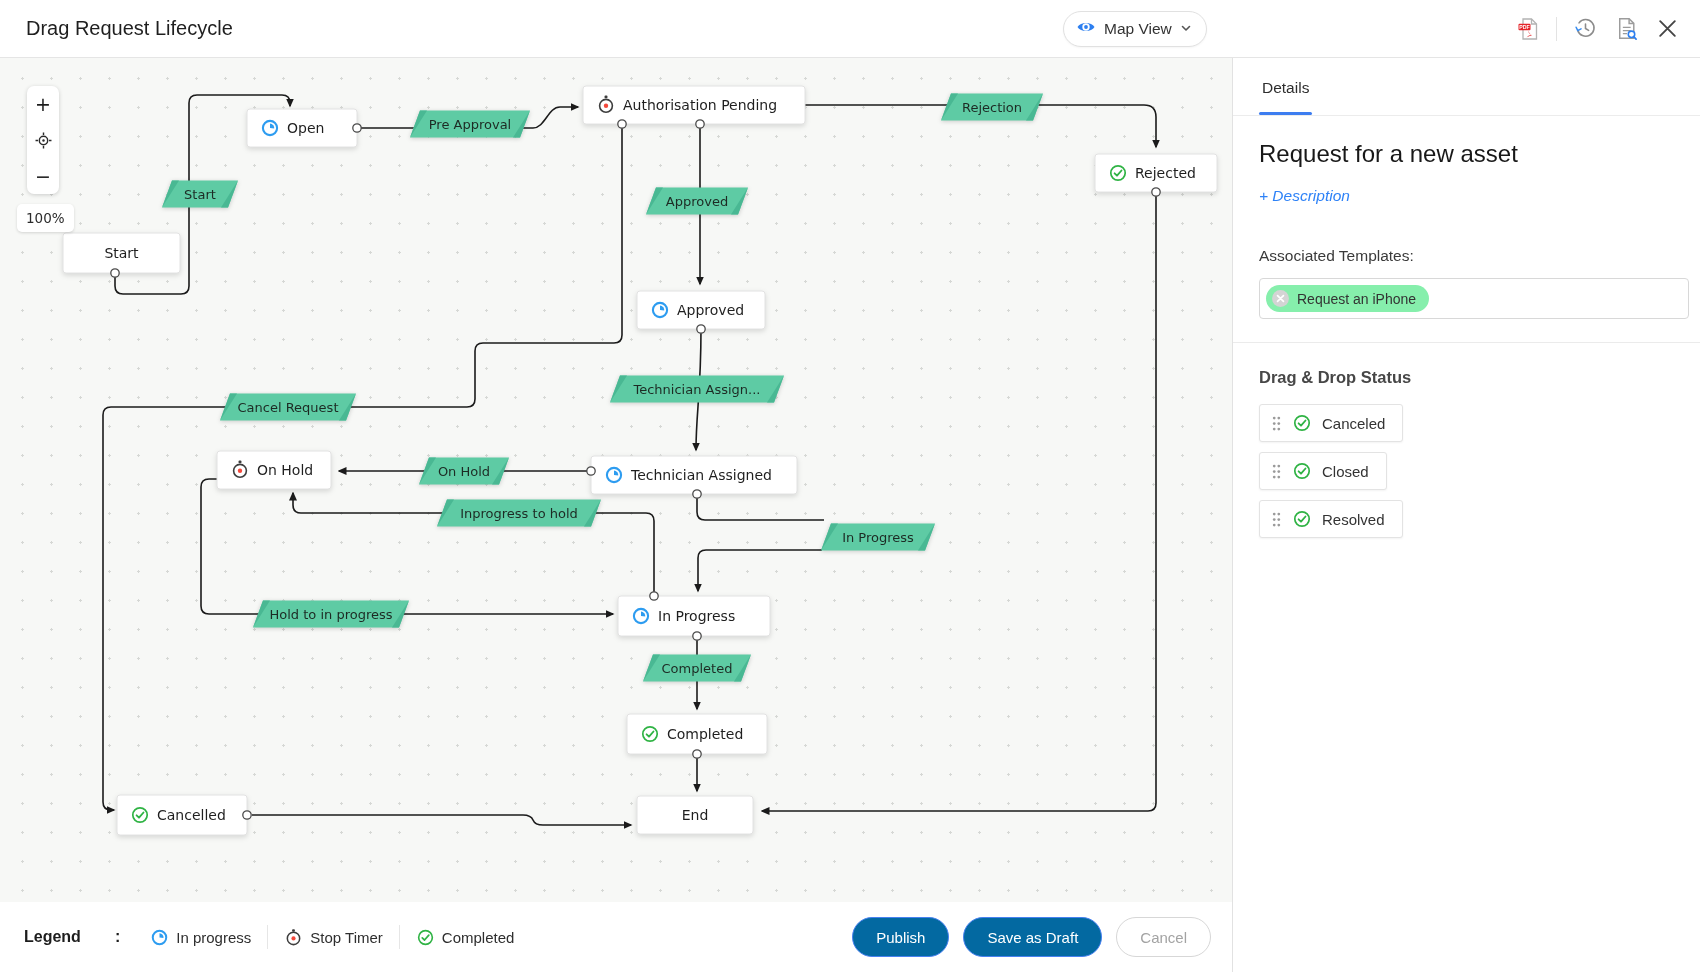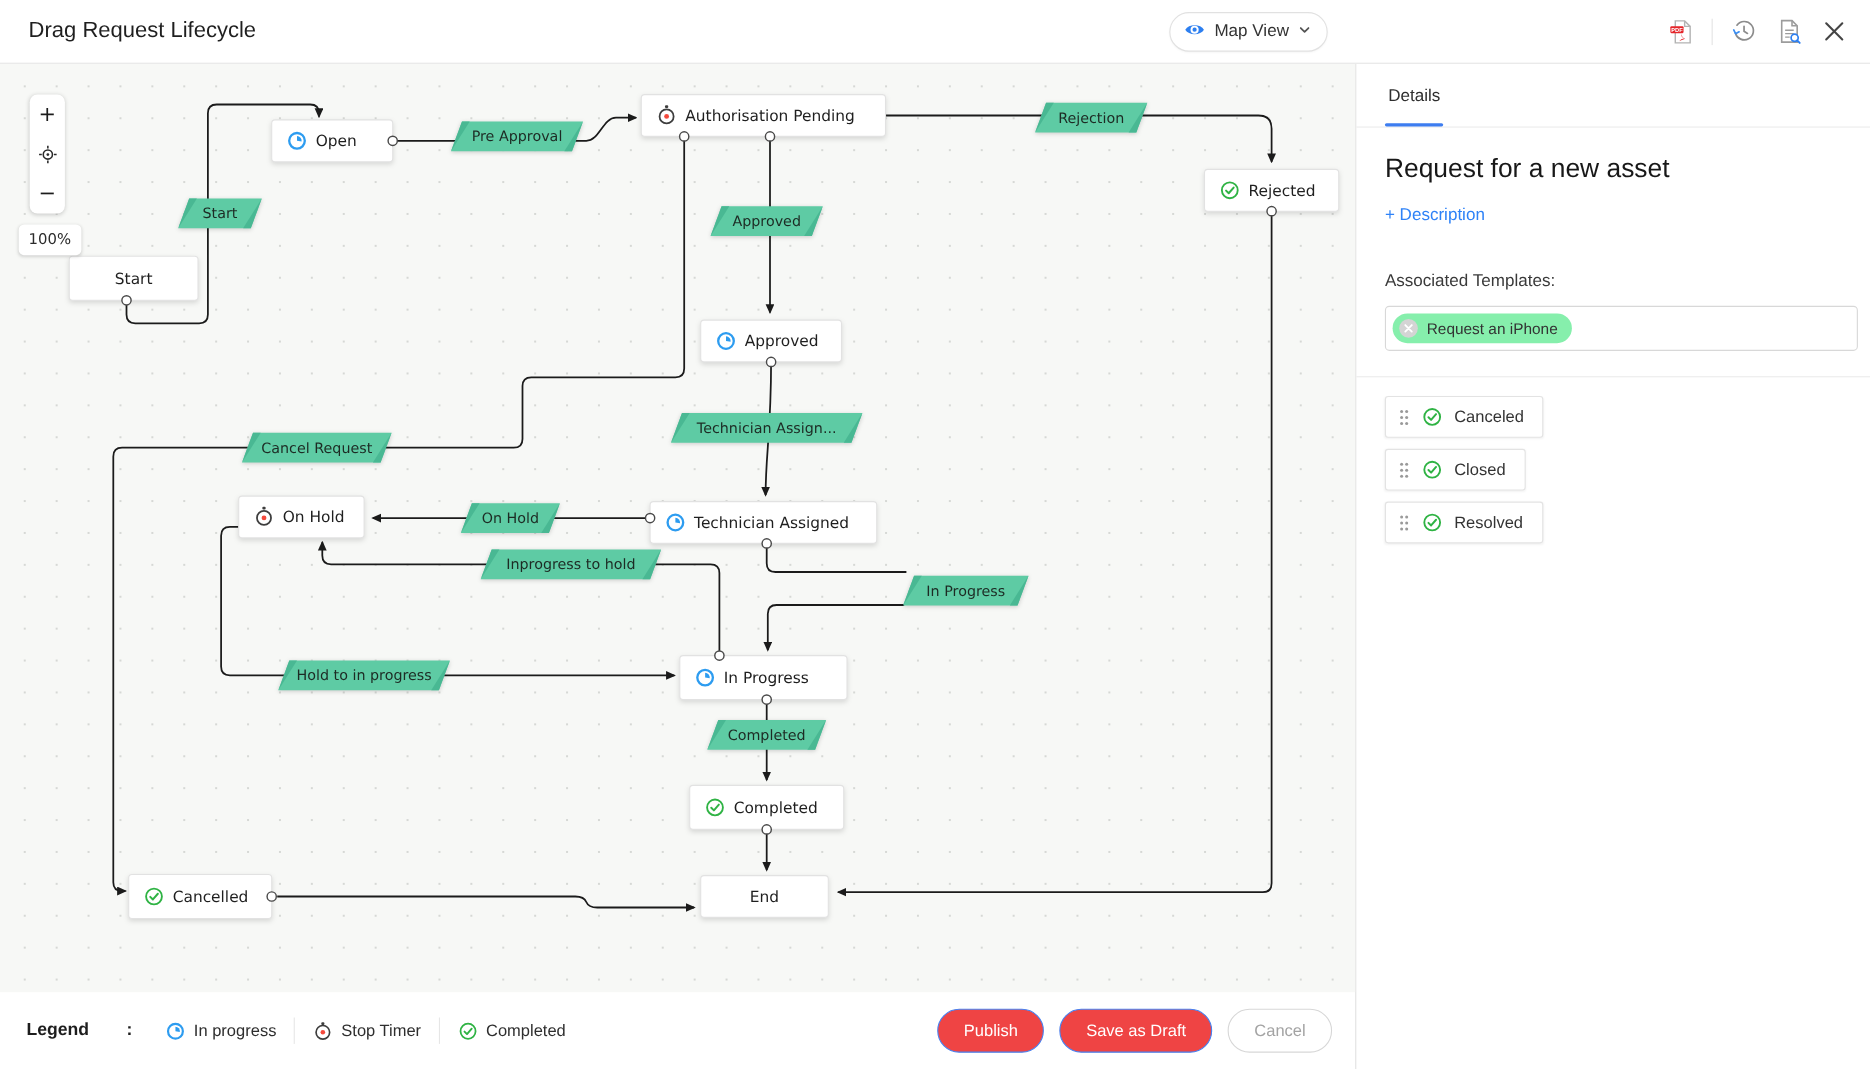--- a/index.html
+++ b/index.html
@@ -38,31 +38,31 @@
   
   .footer { height:70px; flex:0 0 70px; background:#fff; display:flex; align-items:center; padding:0 21px 0 24px; }
   .legend { display:flex; align-items:center; gap:28px; }
   .legend-label { font-size:16px; font-weight:700; color:#1d1d1d; }
   .legend-colon { font-size:16px; font-weight:700; color:#1d1d1d; margin:0 2px 0 6px; }
   .legend-item { display:flex; align-items:center; gap:7px; font-size:15px; color:#2e2e2e; }
   .legend-sep { width:1px; height:24px; background:#e6e6e6; margin:0 4px; }
   .footer-buttons { margin-left:auto; display:flex; align-items:center; gap:14px; }
   .btn { height:40px; border-radius:20px; font-size:15px; padding:0 23px; cursor:pointer;
          font-family:"Liberation Sans",sans-serif; }
-  .btn-primary { background:#ef4444; color:#fff; border:1px solid #4781F1; }
+  .btn-primary { background:#0369a1; color:#fff; border:1px solid #4781F1; }
   .btn-secondary { background:#fff; color:#a3a3a3; border:1px solid #d7d7d7;text-align:right; }
 
   
   .sidebar { flex:1; border-left:1px solid #e2e2e2; background:#fff; display:flex; flex-direction:column; }
   .side-tabs { height:58px; flex:0 0 58px; border-bottom:1px solid #ececec; display:flex; align-items:flex-end; padding:0 26px; }
   .side-tab { position:relative; font-size:15.5px; color:#2e2e2e; padding:0 3px 18px 3px; cursor:pointer; }
   .side-tab .tab-underline { position:absolute; left:0; right:0; bottom:0; height:3px; background:#3D7DF0; border-radius:2px; }
   .side-body { padding:24px 26px 0 26px; }
   .side-title { font-size:24px; color:#181818; font-weight:400; }
-  .desc-link { display:inline-block; margin-top:19px; font-size:15.5px; color:#2E82F7; cursor:pointer; }
+  .desc-link { display:inline-block; margin-top:19px; font-size:15.5px; color:#2E82F7; cursor:pointer;font-style:italic; }
   .assoc-label { margin-top:42px; font-size:15.5px; color:#3a3a3a; }
   .template-box { margin-top:13px; width:430px; height:41px; border:1px solid #d8d8d8; border-radius:4px;
                   display:flex; align-items:center; padding:0 6px; }
   .chip { display:flex; align-items:center; gap:7px; background:#86efac; border-radius:15px; padding:4px 13px 4px 5px;
           font-size:14px; color:#333; cursor:pointer; }
   .side-divider { margin-top:23px; border-bottom:1px solid #ebebeb; margin-left:-26px; margin-right:-26px; }
   .dd-heading { margin-top:25px; font-size:16.5px; font-weight:700; color:#474747; }
   .dd-list { margin-top:17px; display:flex; flex-direction:column; align-items:flex-start; gap:10px; }
   .dd-item { display:flex; align-items:center; gap:10px; background:#fff; border:1px solid #e3e3e3; border-radius:3px;
              padding:8px 17px 8px 11px; box-shadow:0 1px 2px rgba(0,0,0,.05); font-size:15px; color:#333; cursor:grab; }
@@ -368,20 +368,21 @@
               <span style="display:flex">
                 <svg width="19" height="19" viewBox="0 0 18 18">
                   <circle cx="9" cy="9" r="8" fill="#d4d4d4"></circle>
                   <path d="M6.2,6.2 L11.8,11.8 M11.8,6.2 L6.2,11.8" stroke="#fff" stroke-width="1.6" stroke-linecap="round"></path>
                 </svg>
               </span>
               <span>Request an iPhone</span>
             </span>
           </div>
         <div class="side-divider"></div>
+        <div class="dd-heading">Drag &amp; Drop Status</div>
         <div class="dd-list" id="dd-list">
             <div class="dd-item">
               <span style="display:flex">
                 <svg width="11" height="17" viewBox="0 0 12 18">
                   <circle cx="3.5" cy="3" r="1.5" fill="#9a9a9a"></circle>
                   <circle cx="8.5" cy="3" r="1.5" fill="#9a9a9a"></circle>
                   <circle cx="3.5" cy="9" r="1.5" fill="#9a9a9a"></circle>
                   <circle cx="8.5" cy="9" r="1.5" fill="#9a9a9a"></circle>
                   <circle cx="3.5" cy="15" r="1.5" fill="#9a9a9a"></circle>
                   <circle cx="8.5" cy="15" r="1.5" fill="#9a9a9a"></circle>

